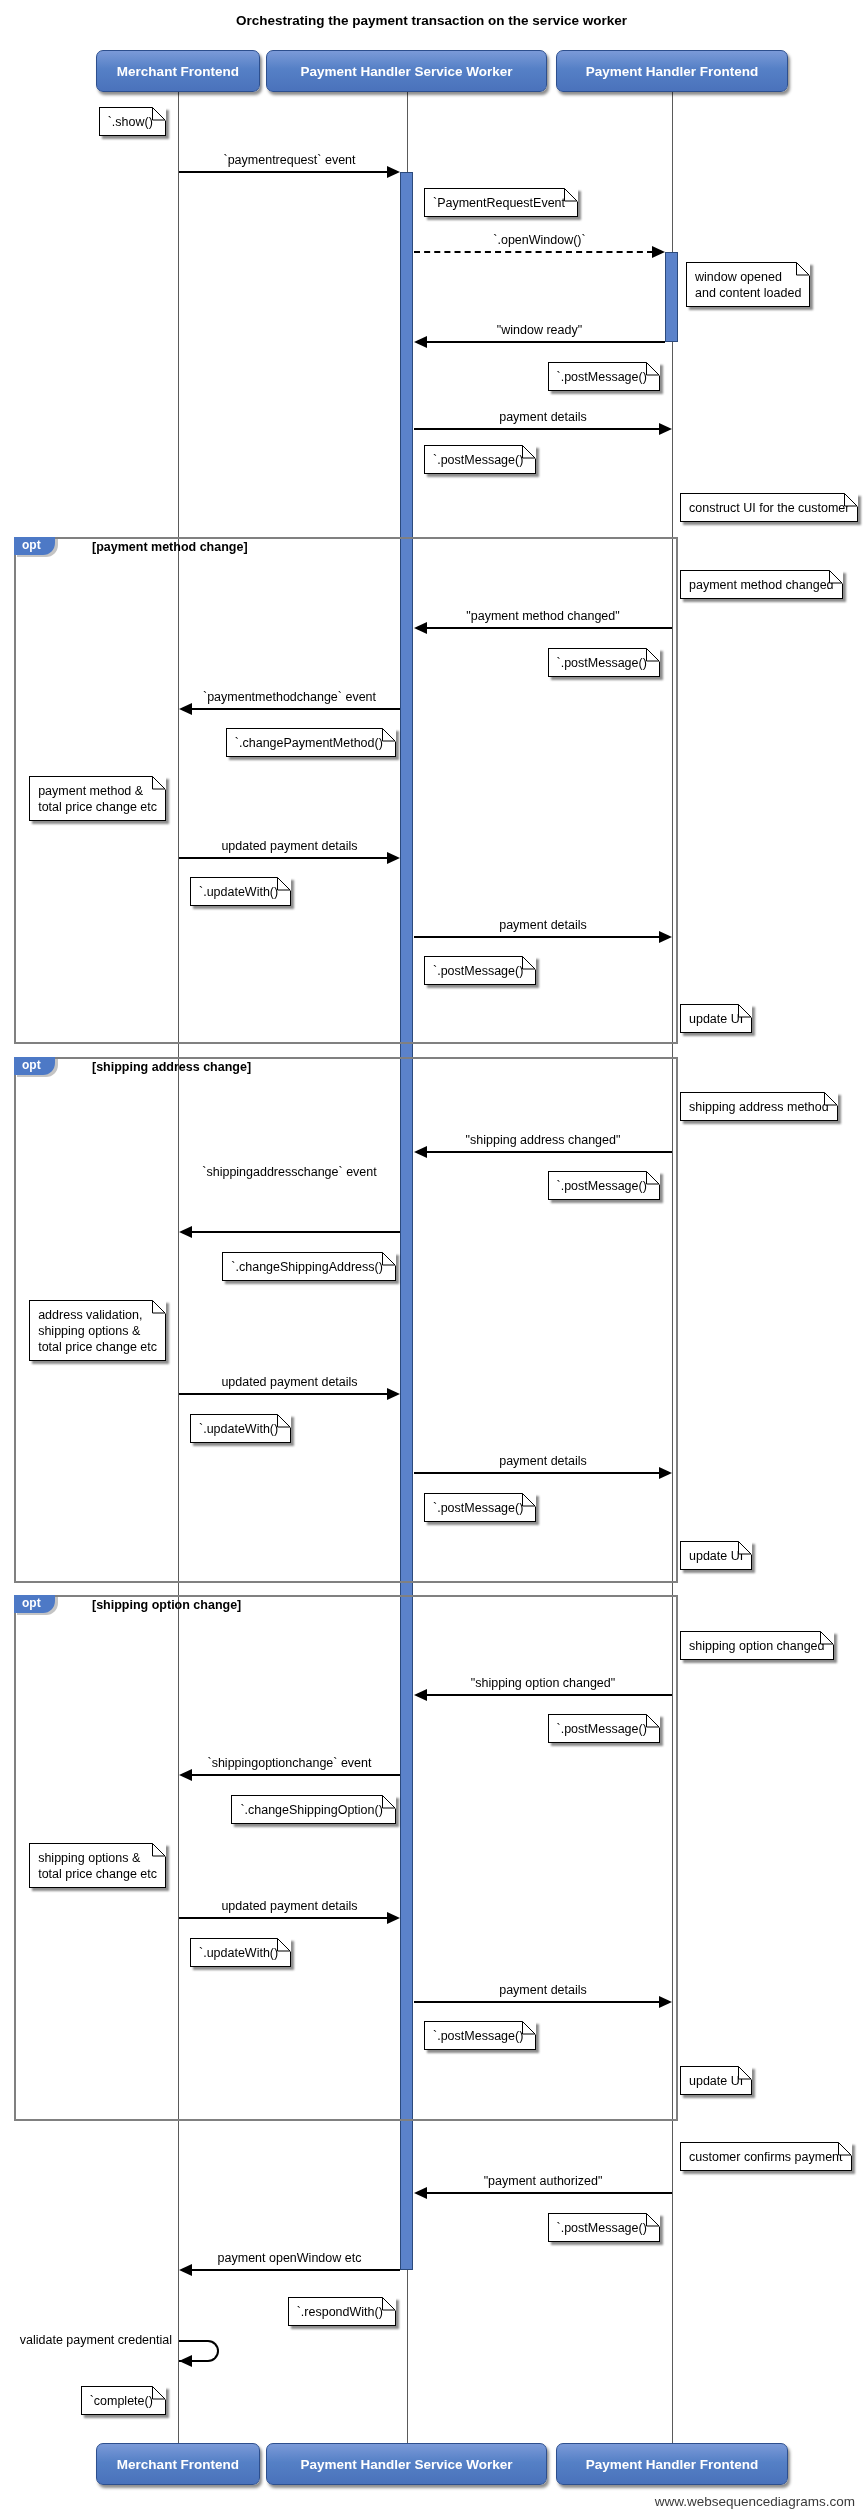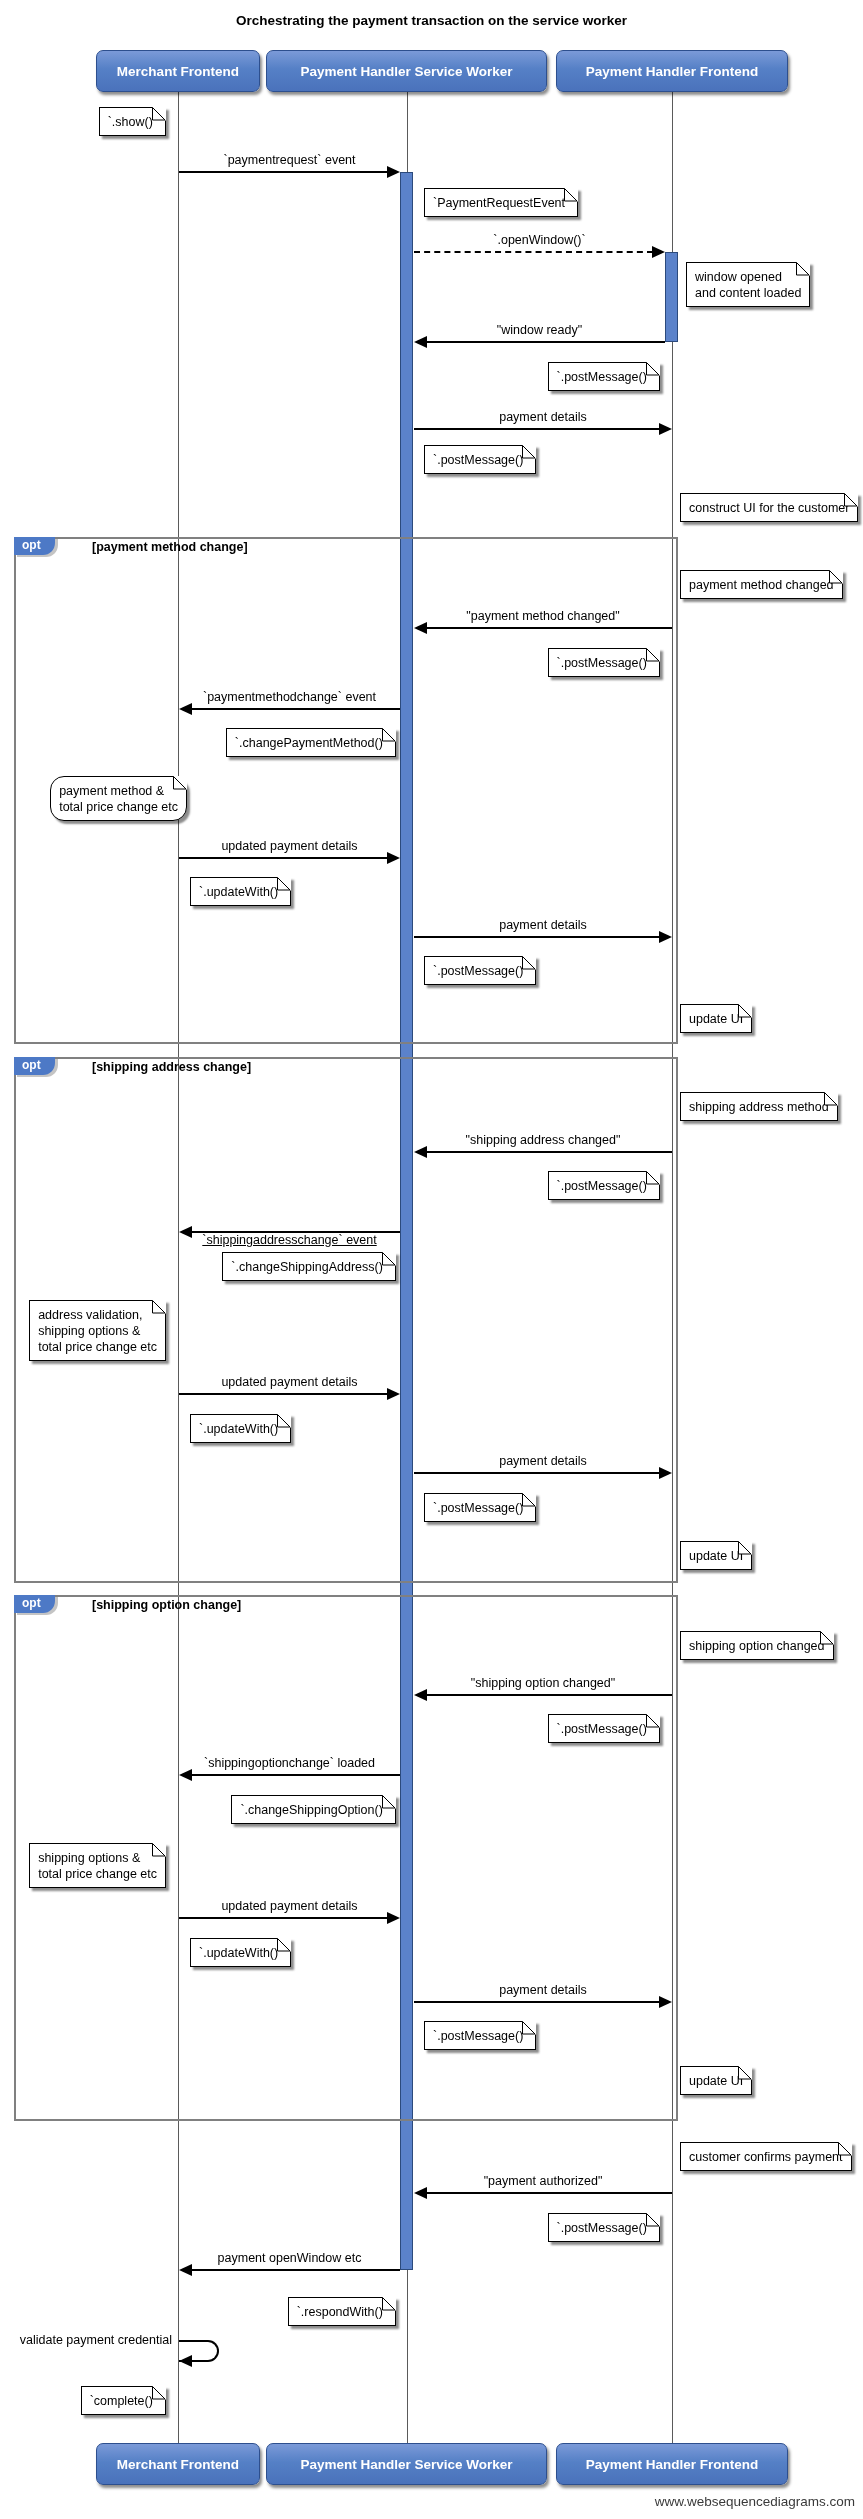--- a/index.html
+++ b/index.html
@@ -89,33 +89,33 @@
       <div class="arrowhead ah-right" style="top: 852px; left: 387px;"></div>
       <div class="msg-label" style="left: 289.5px; top: 838px;">updated payment details</div>
       <div class="msg-line" style="left: 414px; width: 246px; top: 936px;"></div>
       <div class="arrowhead ah-right" style="top: 931px; left: 659px;"></div>
       <div class="msg-label" style="left: 543px; top: 917px;">payment details</div>
       <div class="msg-line" style="left: 426px; width: 246px; top: 1151px;"></div>
       <div class="arrowhead ah-left" style="top: 1146px; left: 414px;"></div>
       <div class="msg-label" style="left: 543px; top: 1132px;">"shipping address changed"</div>
       <div class="msg-line" style="left: 191px; width: 209px; top: 1231px;"></div>
       <div class="arrowhead ah-left" style="top: 1226px; left: 179px;"></div>
-      <div class="msg-label" style="left: 289.5px; top: 1232px; text-decoration: underline;">`shippingaddresschange` event</div>
+      <div class="msg-label" style="left: 289.5px; top: 1164px;">`shippingaddresschange` event</div>
       <div class="msg-line" style="left: 179px; width: 209px; top: 1393px;"></div>
       <div class="arrowhead ah-right" style="top: 1388px; left: 387px;"></div>
       <div class="msg-label" style="left: 289.5px; top: 1374px;">updated payment details</div>
       <div class="msg-line" style="left: 414px; width: 246px; top: 1472px;"></div>
       <div class="arrowhead ah-right" style="top: 1467px; left: 659px;"></div>
       <div class="msg-label" style="left: 543px; top: 1453px;">payment details</div>
       <div class="msg-line" style="left: 426px; width: 246px; top: 1694px;"></div>
       <div class="arrowhead ah-left" style="top: 1689px; left: 414px;"></div>
       <div class="msg-label" style="left: 543px; top: 1675px;">"shipping option changed"</div>
       <div class="msg-line" style="left: 191px; width: 209px; top: 1774px;"></div>
       <div class="arrowhead ah-left" style="top: 1769px; left: 179px;"></div>
-      <div class="msg-label" style="left: 289.5px; top: 1755px;">`shippingoptionchange` loaded</div>
+      <div class="msg-label" style="left: 289.5px; top: 1755px;">`shippingoptionchange` event</div>
       <div class="msg-line" style="left: 179px; width: 209px; top: 1917px;"></div>
       <div class="arrowhead ah-right" style="top: 1912px; left: 387px;"></div>
       <div class="msg-label" style="left: 289.5px; top: 1898px;">updated payment details</div>
       <div class="msg-line" style="left: 414px; width: 246px; top: 2001px;"></div>
       <div class="arrowhead ah-right" style="top: 1996px; left: 659px;"></div>
       <div class="msg-label" style="left: 543px; top: 1982px;">payment details</div>
       <div class="msg-line" style="left: 426px; width: 246px; top: 2192px;"></div>
       <div class="arrowhead ah-left" style="top: 2187px; left: 414px;"></div>
       <div class="msg-label" style="left: 543px; top: 2173px;">"payment authorized"</div>
       <div class="msg-line" style="left: 191px; width: 209px; top: 2269px;"></div>
@@ -181,21 +181,21 @@
           <path d="M0.5 0.5 L13 13 L0.5 13 Z" fill="#ffffff" stroke="#000000"></path>
         </svg>
       </div>
       <div class="note" style="top: 728px; right: 467px;">
         <div>`.changePaymentMethod()`</div>
         <svg class="fold" width="14" height="14">
           <path d="M0 0 L14 0 L14 14 Z" fill="#ffffff"></path>
           <path d="M0.5 0.5 L13 13 L0.5 13 Z" fill="#ffffff" stroke="#000000"></path>
         </svg>
       </div>
-      <div class="note" style="top: 776px; right: 676px; border-radius: 14px;">
+      <div class="note" style="top: 776px; right: 697px;">
         <div>payment method &amp;</div>
         <div>total price change etc</div>
         <svg class="fold" width="14" height="14">
           <path d="M0 0 L14 0 L14 14 Z" fill="#ffffff"></path>
           <path d="M0.5 0.5 L13 13 L0.5 13 Z" fill="#ffffff" stroke="#000000"></path>
         </svg>
       </div>
       <div class="note" style="top: 877px; left: 190px;">
         <div>`.updateWith()`</div>
         <svg class="fold" width="14" height="14">

